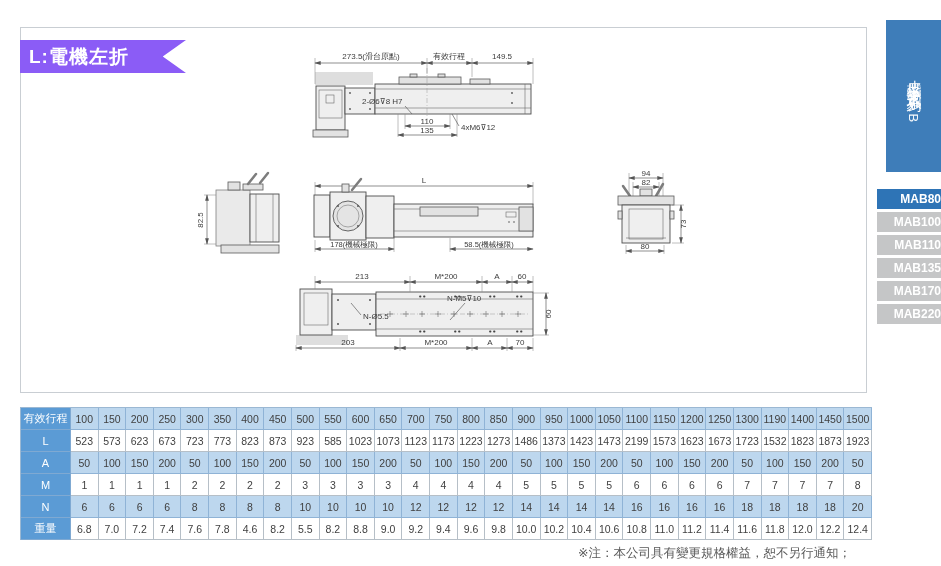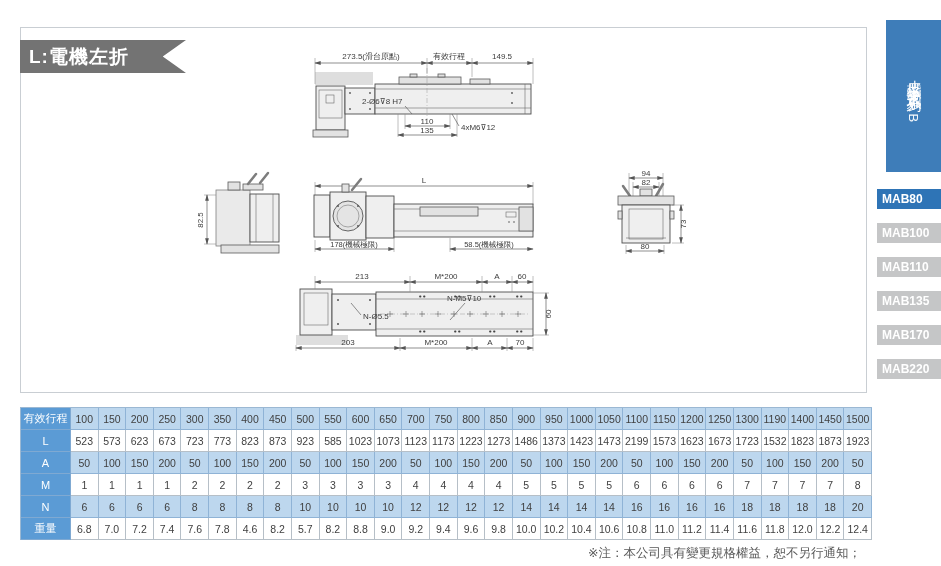--- a/index.html
+++ b/index.html
@@ -6,38 +6,38 @@
   body{
     width:941px;height:566px;position:relative;background:#ffffff;overflow:hidden;
     font-family:"Liberation Sans","DejaVu Sans",sans-serif;
   }
   .frame{
     position:absolute;left:20px;top:27px;width:847px;height:366px;
     border:1px solid #c9ced3;background:#fff;box-sizing:border-box;
   }
   .banner{
     position:absolute;left:20px;top:40px;width:166px;height:33px;
-    background:#737373;color:#fff;font-size:19px;font-weight:bold;
+    background:#8b5cf6;color:#fff;font-size:19px;font-weight:bold;
     line-height:33px;padding-left:9px;box-sizing:border-box;
     clip-path:polygon(0 0,100% 0,86% 50%,100% 100%,0 100%);
     letter-spacing:1px;
   }
   .series-tab{
     position:absolute;top:20px;right:0;width:55px;height:152px;
     background:#3e7db9;color:#fff;
     display:flex;align-items:center;justify-content:center;
     writing-mode:vertical-rl;gap:1px;
   }
   .series-title{font-size:15px;letter-spacing:3px;}
   .series-code{font-size:13px;letter-spacing:2px;opacity:.95;}
   .model-tabs{position:absolute;left:877px;top:189px;width:64px;}
   .model-tab{
-    height:20px;margin-bottom:14px;background:#c5c6c7;color:#fff;
-    font-weight:bold;font-size:12px;line-height:20px;padding-left:5px;
-    box-sizing:border-box;cursor:pointer;
+    height:20px;margin-bottom:3px;background:#c5c6c7;color:#fff;
+    font-weight:bold;font-size:12px;line-height:20px;
+    box-sizing:border-box;cursor:pointer;text-align:right;
   }
   .model-tab.active{background:#2e74b6;}
   svg.drawings{position:absolute;left:0;top:0;width:941px;height:566px;pointer-events:none;}
   .body-fill{fill:#efefef;stroke:#4d4d4d;stroke-width:0.9;}
   .body-light{fill:#e2e2e2;stroke:#5a5a5a;stroke-width:0.8;}
   .ghost{fill:#dedede;stroke:none;}
   .thin{stroke:#6a6a6a;stroke-width:0.6;fill:none;}
   .dim{stroke:#606060;stroke-width:0.7;fill:none;}
   .ext{stroke:#8a8a8a;stroke-width:0.55;fill:none;}
   .cl{stroke:#999;stroke-width:0.5;stroke-dasharray:5 2 1 2;fill:none;}
@@ -52,21 +52,21 @@
   .trow{display:grid;grid-template-columns:50px repeat(29,1fr);height:22px;}
   .tcell,.tlabel{
     display:flex;align-items:center;justify-content:center;
     border-right:1px solid;border-bottom:1px solid;overflow:hidden;
   }
   .tcell{font-size:10.5px;color:#3f3f3f;}
   .trow.shade .tcell{background:#bdd7ee;border-color:#8fb3d6;}
   .trow.plain .tcell{background:#ffffff;border-color:#b6bfc7;}
   .tlabel{background:#5b9bd5;color:#fff;font-size:11px;border-color:#7fa9d2;}
   .footer-note{
-    position:absolute;top:545px;right:80px;font-size:12.5px;color:#5a5a5a;
+    position:absolute;top:545px;right:90px;font-size:12.5px;color:#5a5a5a;
   }
 </style>
 </head>
 <body>
 
 <div class="frame"></div>
 
 <div class="banner">
   <span>L:電機左折</span>
 </div>
@@ -431,21 +431,21 @@
     <div class="trow plain">
       <div class="tlabel">重量</div>
       <div class="tcell">6.8</div>
       <div class="tcell">7.0</div>
       <div class="tcell">7.2</div>
       <div class="tcell">7.4</div>
       <div class="tcell">7.6</div>
       <div class="tcell">7.8</div>
       <div class="tcell">4.6</div>
       <div class="tcell">8.2</div>
-      <div class="tcell">5.7</div>
+      <div class="tcell">5.5</div>
       <div class="tcell">8.2</div>
       <div class="tcell">8.8</div>
       <div class="tcell">9.0</div>
       <div class="tcell">9.2</div>
       <div class="tcell">9.4</div>
       <div class="tcell">9.6</div>
       <div class="tcell">9.8</div>
       <div class="tcell">10.0</div>
       <div class="tcell">10.2</div>
       <div class="tcell">10.4</div>

